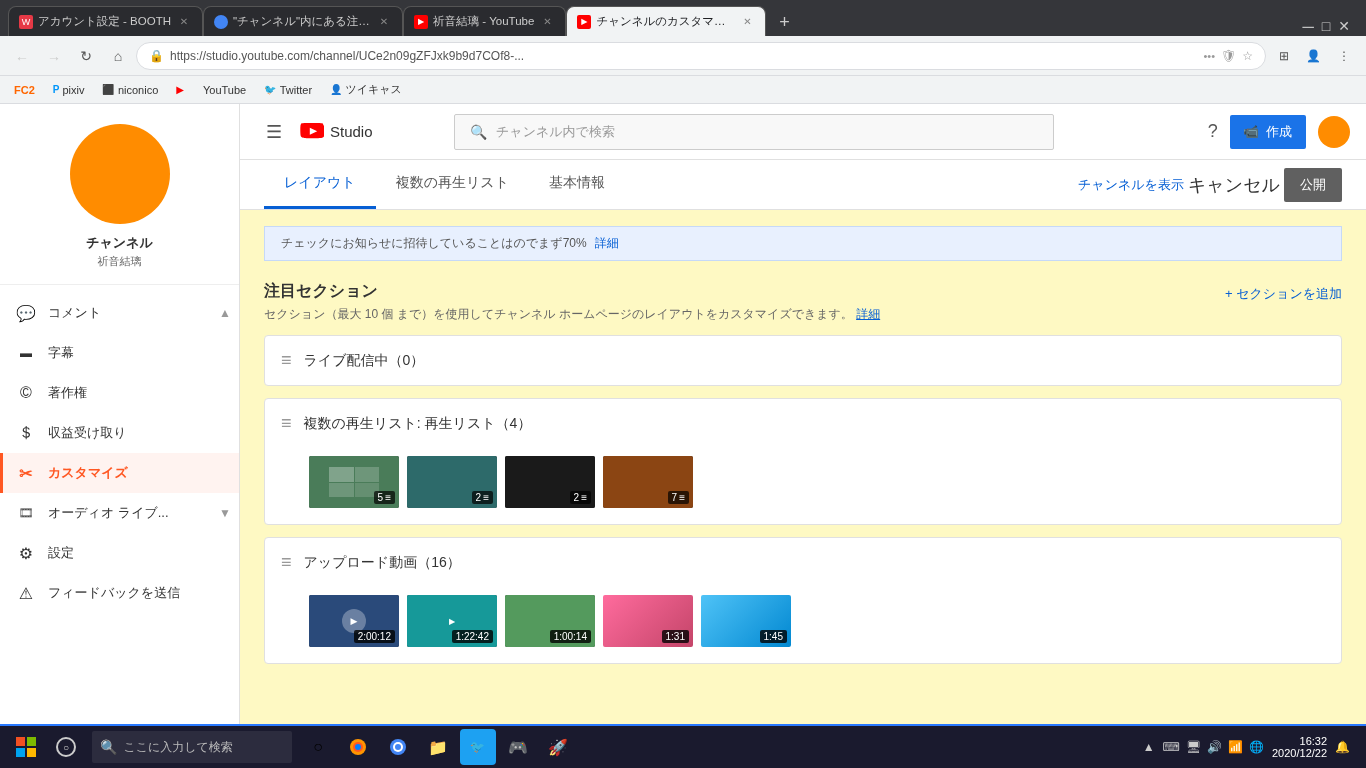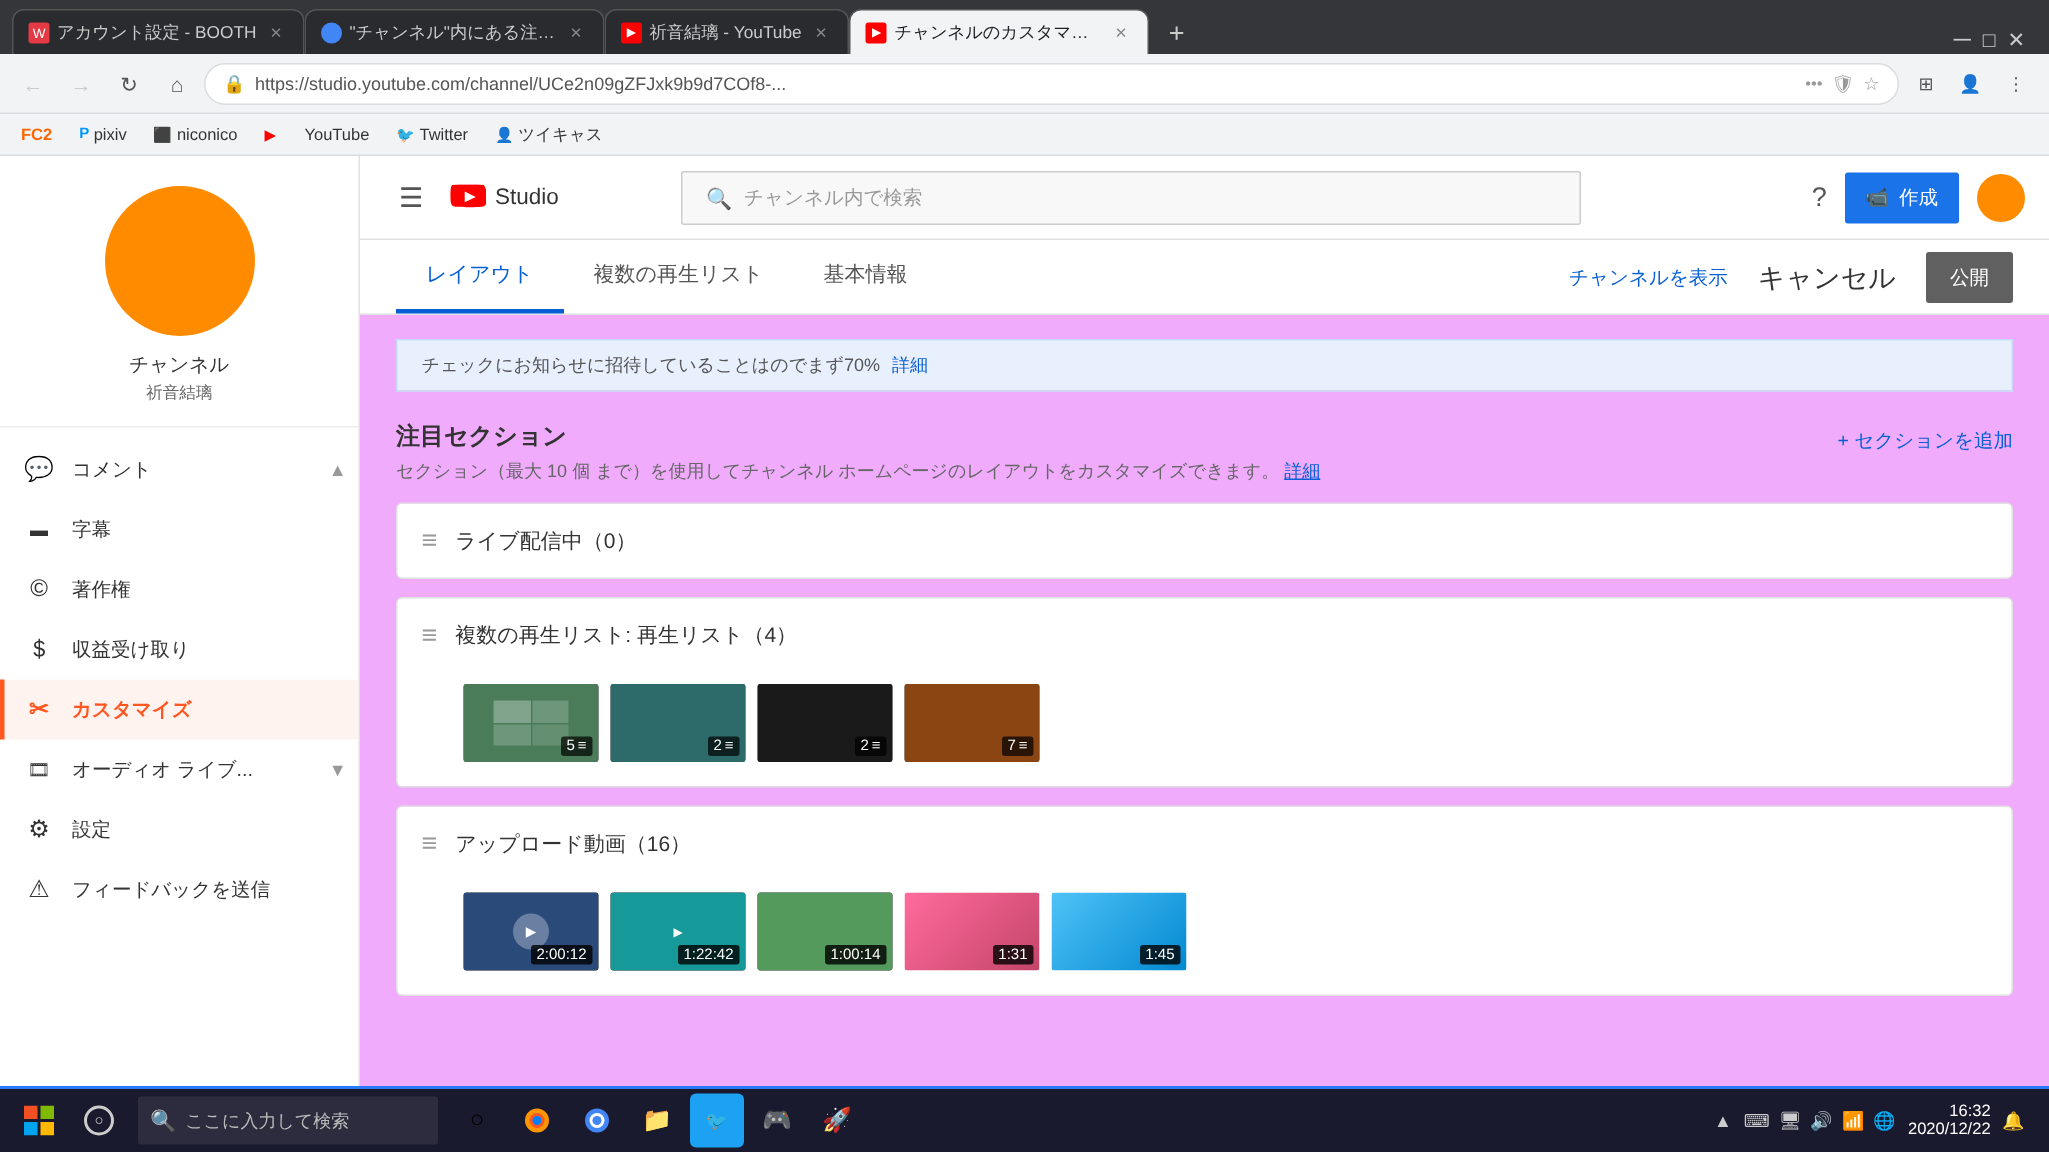--- a/index.html
+++ b/index.html
@@ -22,48 +22,48 @@
     .url-text { overflow: hidden; text-overflow: ellipsis; white-space: nowrap; flex: 1; }
     .nav-icons-right { display: flex; align-items: center; gap: 2px; }
 
     
     .studio-container { display: flex; height: calc(768px - 104px); background: #f9f9f9; }
 
     
     .sidebar { width: 240px; background: white; border-right: 1px solid #e0e0e0; display: flex; flex-direction: column; overflow: hidden; flex-shrink: 0; }
     .sidebar-profile { display: flex; flex-direction: column; align-items: center; padding: 20px 10px 15px; border-bottom: 1px solid #eee; }
     .avatar-circle { width: 100px; height: 100px; border-radius: 50%; background: #ff8c00; flex-shrink: 0; }
-    .channel-name { margin-top: 10px; font-size: 13px; font-weight: 400; color: #333; }
+    .channel-name { margin-top: 10px; font-size: 13px; font-weight: 700; color: #333; }
     .channel-sub { font-size: 11px; color: #666; margin-top: 2px; }
     .sidebar-nav { flex: 1; overflow-y: auto; padding: 8px 0; }
     .nav-item { display: flex; align-items: center; padding: 10px 16px; cursor: pointer; color: #333; font-size: 13px; gap: 12px; position: relative; }
     .nav-item.active { color: #ff5722; font-weight: 600; border-left: 3px solid #ff5722; padding-left: 13px; background: #fff3f0; }
     .nav-icon { width: 20px; height: 20px; display: flex; align-items: center; justify-content: center; flex-shrink: 0; font-size: 16px; }
     .sidebar-scroll-indicator { position: absolute; right: 8px; top: 50%; transform: translateY(-50%); color: #999; font-size: 12px; }
     .sidebar-wrapper { position: relative; flex: 1; overflow: hidden; }
 
     
     .studio-topbar { display: flex; align-items: center; padding: 0 16px; height: 56px; background: white; border-bottom: 1px solid #e0e0e0; gap: 8px; }
     .studio-logo { display: flex; align-items: flex-end; gap: 6px; font-size: 16px; font-weight: 600; }
     .studio-text { font-size: 15px; font-weight: 400; color: #333; }
     .hamburger { width: 36px; height: 36px; display: flex; align-items: center; justify-content: center; cursor: pointer; color: #555; font-size: 18px; }
     .search-bar { flex: 1; max-width: 600px; margin: 0 auto; }
     .search-input { width: 100%; height: 36px; border: 1px solid #ccc; border-radius: 2px; padding: 0 16px; font-size: 14px; color: #555; display: flex; align-items: center; gap: 8px; background: #f8f8f8; }
     .topbar-right { display: flex; align-items: center; gap: 12px; margin-left: auto; }
     .create-btn { display: flex; align-items: center; gap: 6px; background: #1a73e8; color: white; border: none; border-radius: 2px; padding: 8px 14px; font-size: 13px; cursor: pointer; }
     .user-avatar { width: 32px; height: 32px; border-radius: 50%; background: #ff8c00; }
 
     
-    .main-content { flex: 1; overflow-y: auto; background: #f0abfc; }
+    .main-content { flex: 1; overflow-y: auto; background: #fef9c3; }
 
     
     .content-tabs { display: flex; align-items: center; padding: 0 24px; border-bottom: 1px solid #e0e0e0; background: white; }
     .tab-item { padding: 14px 20px; font-size: 14px; color: #555; cursor: pointer; border-bottom: 3px solid transparent; }
     .tab-item.active { color: #065fd4; border-bottom-color: #065fd4; font-weight: 500; }
-    .tab-actions { margin-left: auto; display: flex; align-items: center; gap: 20px; }
+    .tab-actions { margin-left: auto; display: flex; align-items: center; gap: 4px; }
     .action-link { color: #065fd4; font-size: 13px; cursor: pointer; }
     .action-cancel { color: #333; font-size: 18px; cursor: pointer; }
     .publish-btn { background: #606060; color: white; border: none; padding: 8px 16px; font-size: 13px; cursor: pointer; border-radius: 2px; }
 
     
     .content-body { padding: 16px 24px; }
 
     
     .notice-bar { background: #e8f0fe; border: 1px solid #c6d9f7; padding: 8px 16px; font-size: 12px; color: #555; display: flex; align-items: center; gap: 8px; margin-bottom: 20px; }
     .notice-link { color: #065fd4; cursor: pointer; }

